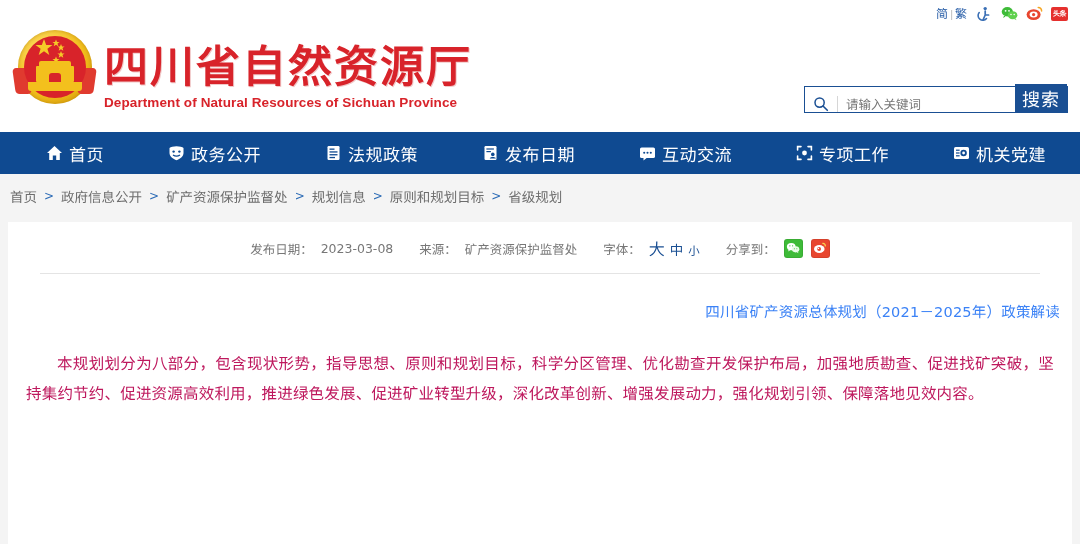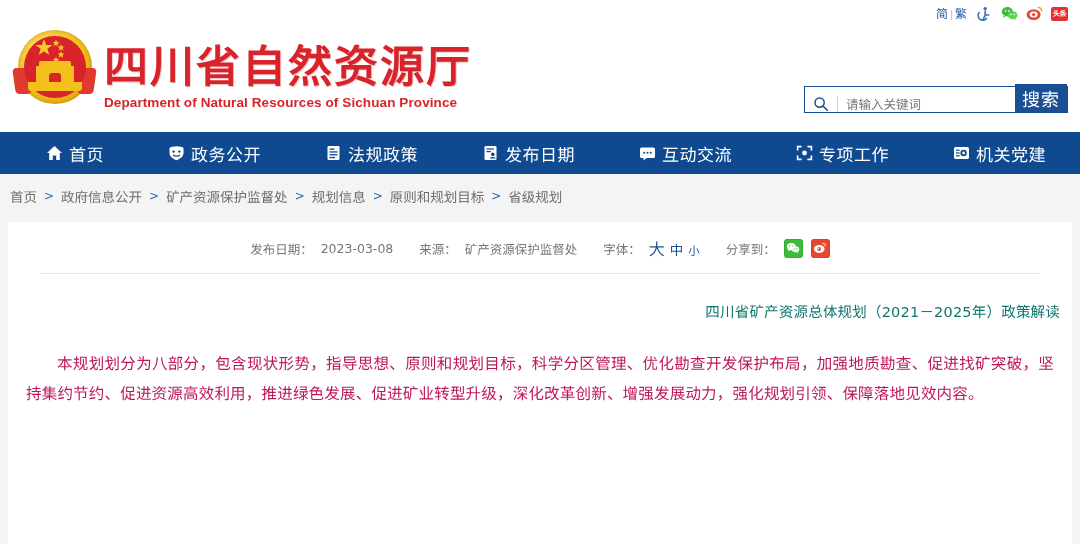--- a/index.html
+++ b/index.html
@@ -298,21 +298,21 @@
     margin: 13px 32px 0 32px;
     height: 1px;
     background: #e4e4e4;
   }
 
   .policy-link-row {
     text-align: right;
     padding: 26px 12px 0 0;
   }
   .policy-link {
-    color: #0f766e;
+    color: #3b82f6;
     font-size: 14.5px;
     text-decoration: none;
     cursor: pointer;
     font-family: "DejaVu Sans", "Liberation Sans", sans-serif;
     letter-spacing: .2px;
   }
 
   .body-text {
     margin: 28px 18px 0 18px;
     font-size: 15.5px;

